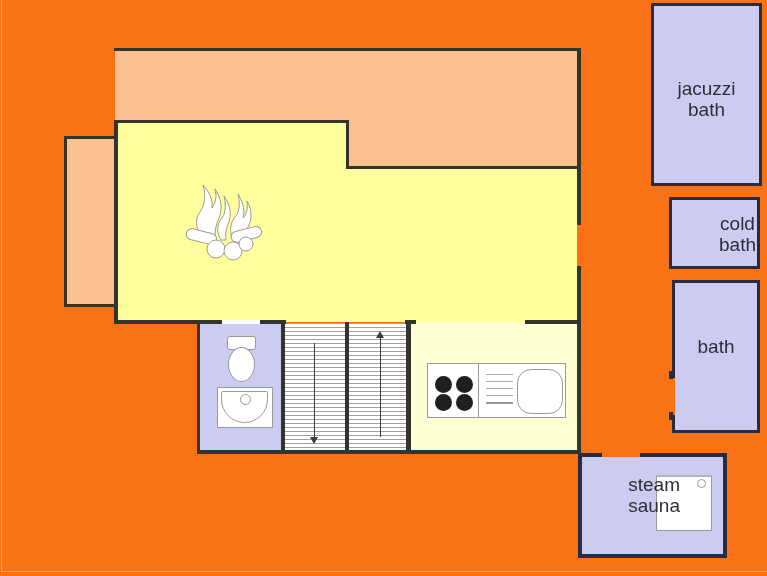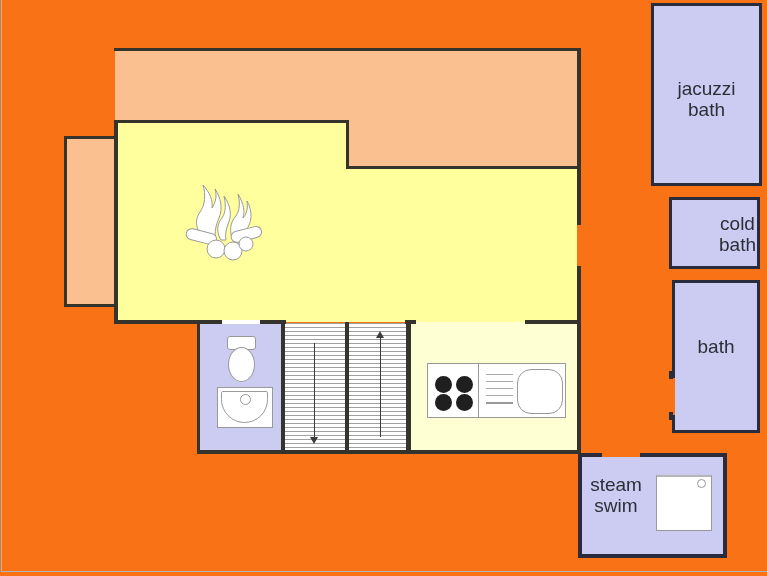--- a/index.html
+++ b/index.html
@@ -126,18 +126,18 @@
   </div>
 
   <div class="fill" style="left:582px;top:457px;width:141px;height:97px;background:#ccccf2;"></div>
   <div class="wall" style="left:578px;top:453px;width:24px;height:4px;background:#2b2b3e;"></div>
   <div class="wall" style="left:640px;top:453px;width:87px;height:4px;background:#2b2b3e;"></div>
   <div class="wall" style="left:578px;top:453px;width:4px;height:105px;background:#2b2b3e;"></div>
   <div class="wall" style="left:723px;top:453px;width:4px;height:105px;background:#2b2b3e;"></div>
   <div class="wall" style="left:578px;top:554px;width:149px;height:4px;background:#2b2b3e;"></div>
   <div class="fixture" style="left:656px;top:475px;width:56px;height:56px;border-top:2px solid #b5b5b5;"></div>
   <div class="fixture" style="left:697px;top:479px;width:9px;height:9px;border-radius:50%;"></div>
-  <div class="label" style="left:578px;top:474px;width:76px;">
+  <div class="label" style="left:604px;top:474px;width:76px;text-align:right;">
     <span>steam</span><br>
-    <span>swim</span>
+    <span>sauna</span>
   </div>
 
 </div>
 
 </body></html>

